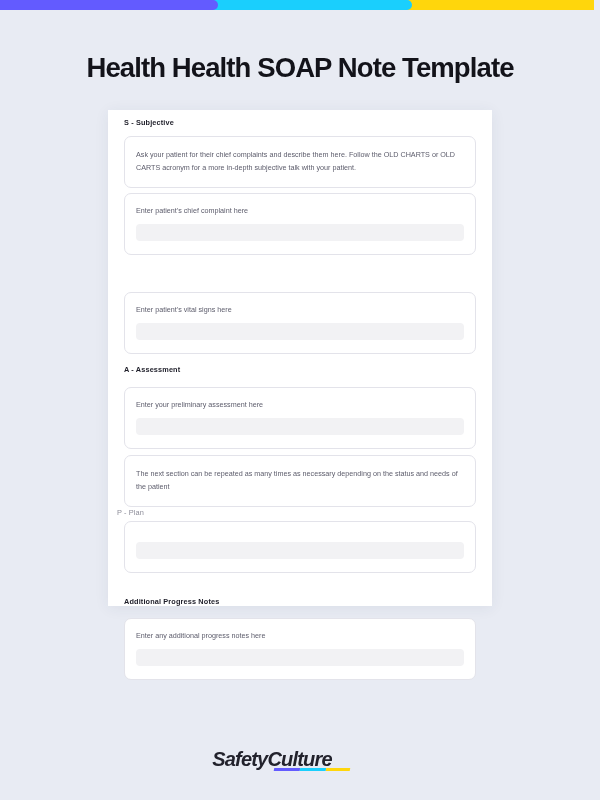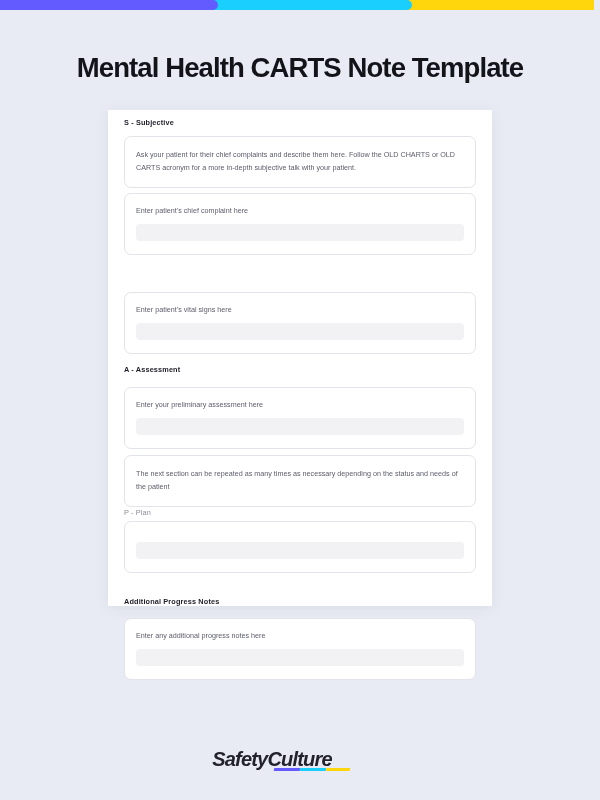--- a/index.html
+++ b/index.html
@@ -134,21 +134,21 @@
 </style>
 </head>
 <body style="background: rgb(232, 235, 243);">
 
 <div class="topbar">
   <div class="topbar-seg seg-purple" style="background: rgb(99, 91, 255);"></div>
   <div class="topbar-seg seg-cyan" style="background: rgb(26, 207, 253);"></div>
   <div class="topbar-seg seg-yellow" style="background: rgb(255, 214, 12);"></div>
 </div>
 
-<h1 class="page-title">Mental Health CARTS Note Template</h1>
+<h1 class="page-title">Health Health SOAP Note Template</h1>
 
 <div class="doc-card">
 
   <div class="blk" style="top:8px;">
     <div class="section-header">S - Subjective</div>
   </div>
 
   <div class="blk field-box" style="top:26px;padding-left:11px;">
     <div class="info-text">Ask your patient for their chief complaints and describe them here. Follow the OLD CHARTS or OLD CARTS acronym for a more in-depth subjective talk with your patient.</div>
   </div>
@@ -170,21 +170,21 @@
 
   <div class="blk field-box" style="top:277px;">
     <div class="field-label">Enter your preliminary assessment here</div>
     <div class="input-bar"></div>
   </div>
 
   <div class="blk field-box" style="top:345px;">
     <div class="info-text">The next section can be repeated as many times as necessary depending on the status and needs of the patient</div>
   </div>
 
-  <div class="blk" style="top:398px; left:16px;">
+  <div class="blk" style="top:398px; left:9px;">
     <div class="section-header plan-header">P - Plan</div>
   </div>
 
   <div class="blk field-box" style="top:411px;">
     <div class="input-bar"></div>
   </div>
 
   <div class="blk" style="top:487px;">
     <div class="section-header">Additional Progress Notes</div>
   </div>

